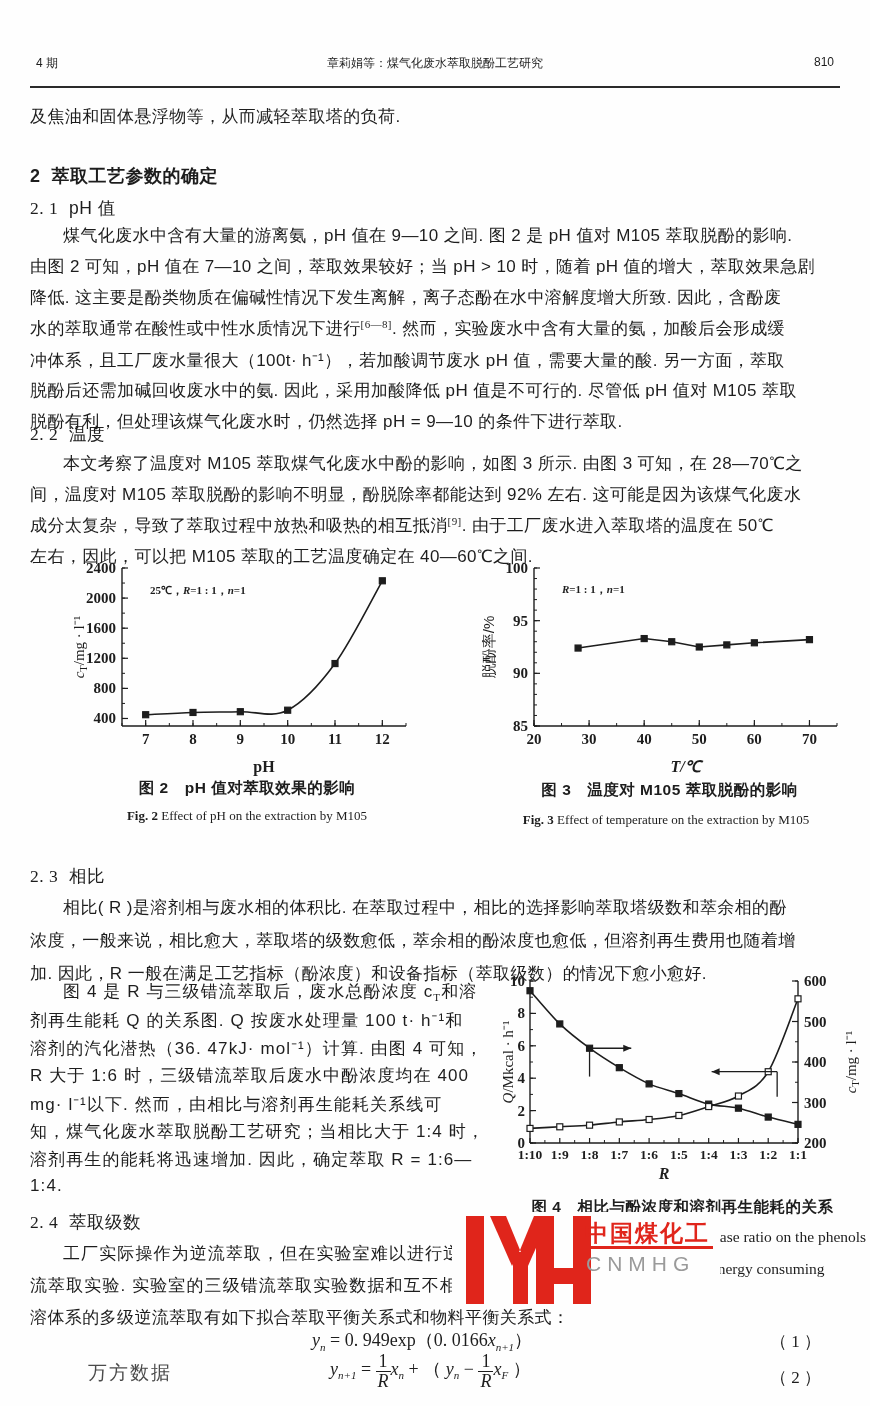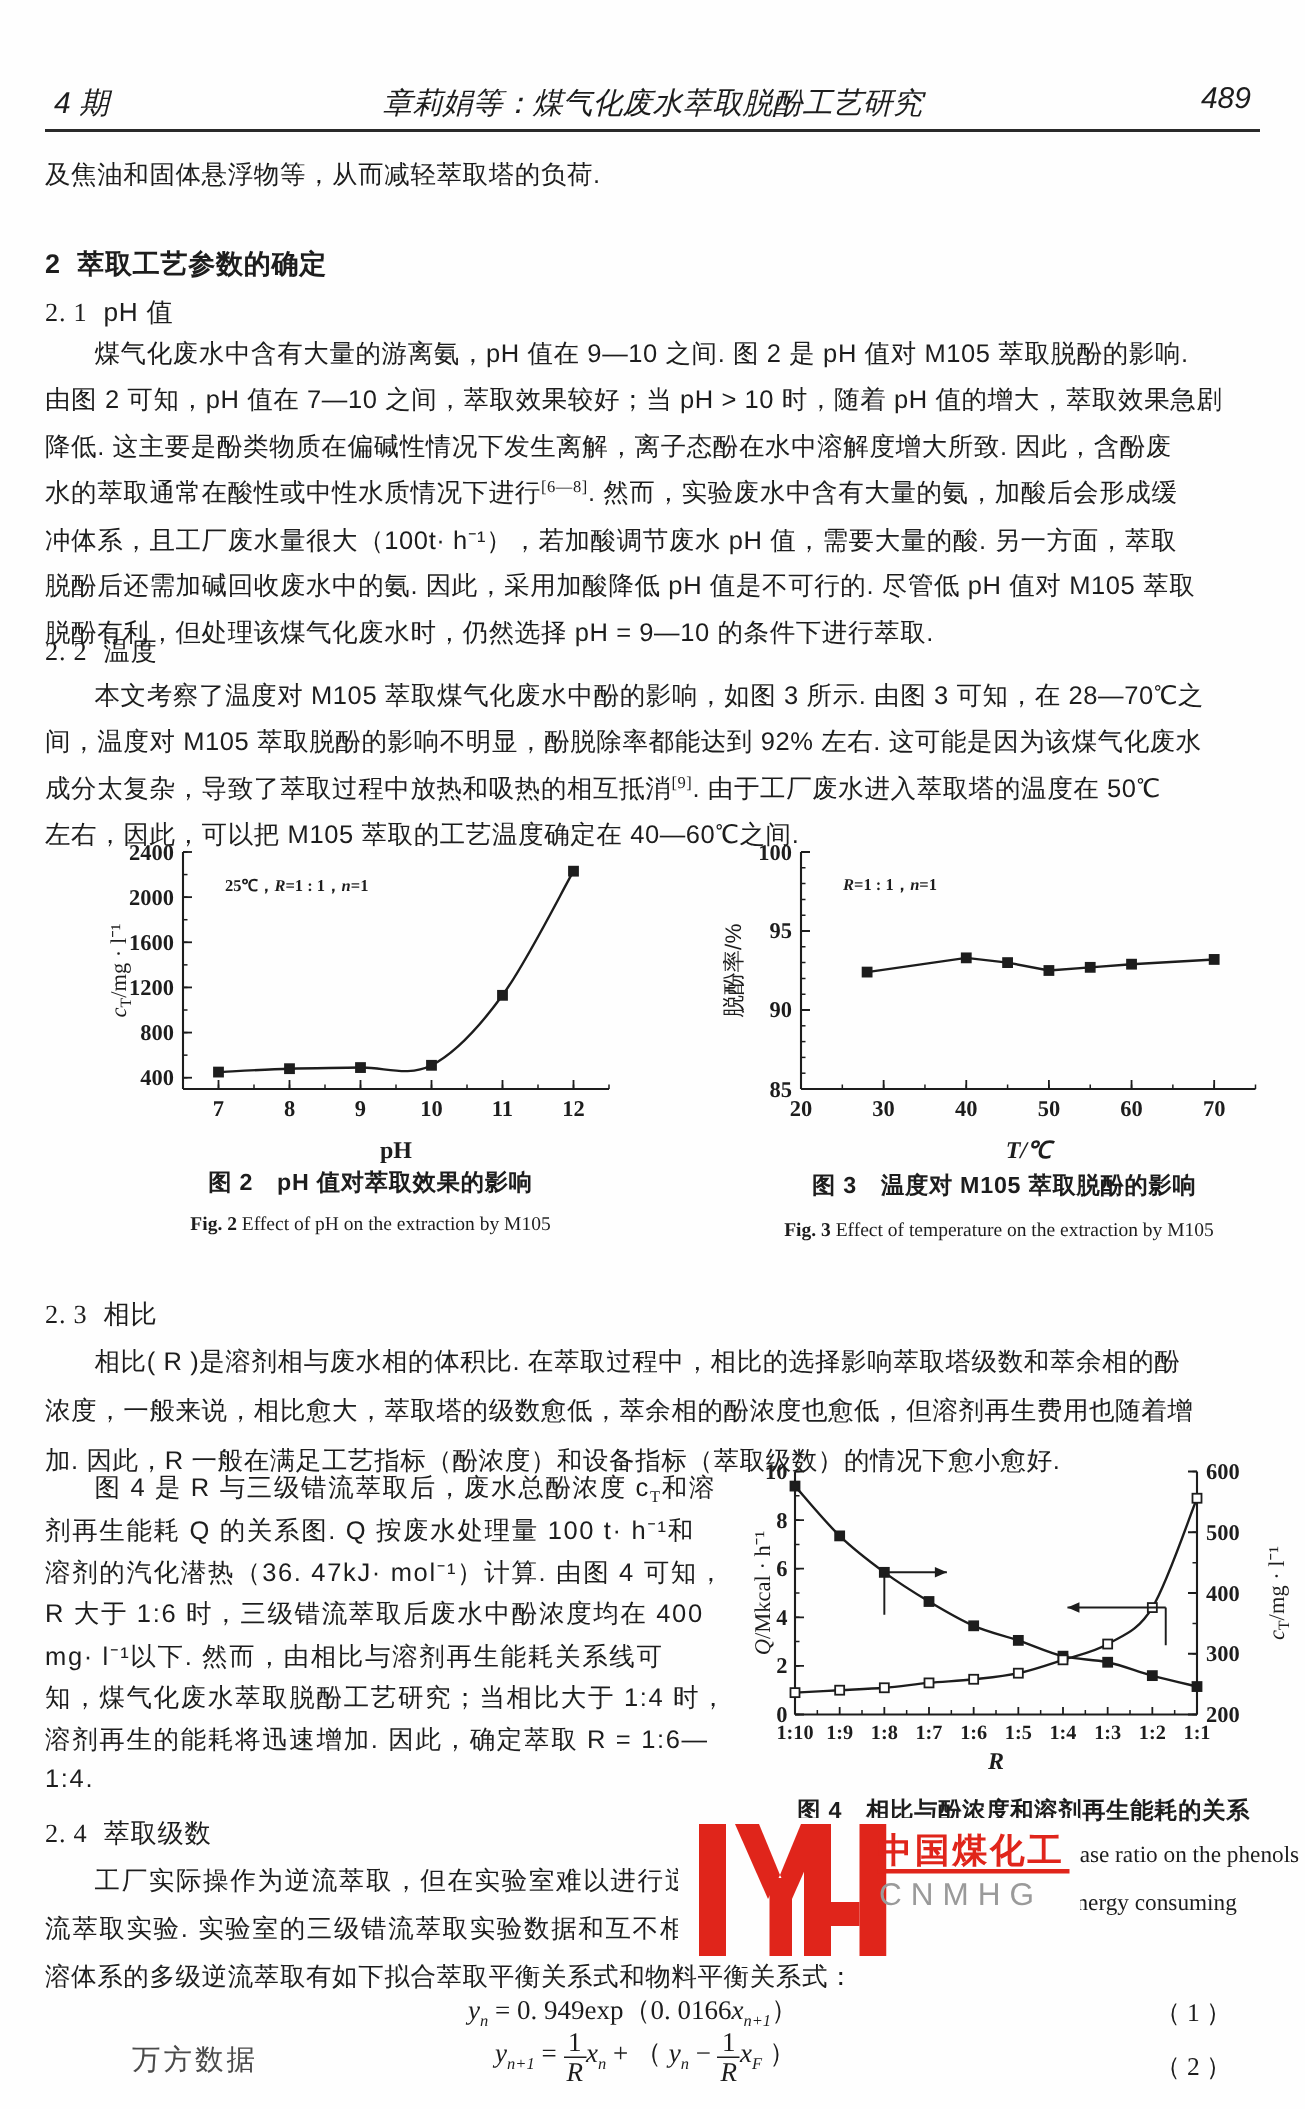--- a/index.html
+++ b/index.html
@@ -1,19 +1,19 @@
 <!DOCTYPE html>
 <html><head>
 <meta charset="utf-8">
 <style>
   html,body{margin:0;padding:0;background:#e8e8e8;}
   #page{position:relative;width:870px;height:1406px;background:#fefefe;margin:0 auto;
         font-family:"Liberation Sans",sans-serif;color:#1d1d1d;overflow:hidden;}
   .abs{position:absolute;white-space:nowrap;}
-  .hdr{font-size:20px;font-style:italic;}
+  .hdr{font-size:12px;}
   .rule{position:absolute;left:30px;right:30px;top:86px;height:2px;background:#2a2a2a;}
   .body-line{font-size:17px;letter-spacing:0.4px;}
   .col-line{font-size:17px;letter-spacing:1.1px;}
   .sec-h{font-size:18px;font-weight:700;letter-spacing:0.5px;}
   .sub-h{font-size:17.5px;letter-spacing:0.5px;}
   .sub-h .no{font-family:"Liberation Serif",serif;}
   sup.ref{font-size:11px;vertical-align:6px;font-family:"Liberation Serif",serif;text-align:right;}
   sub.vsub{font-size:11px;vertical-align:-4px;font-family:"Liberation Serif",serif;}
   .cap-zh{font-size:15.5px;font-weight:700;letter-spacing:0.5px;text-align:center;}
   .cap-en{font-size:13px;font-family:"Liberation Serif",serif;text-align:center;}
@@ -36,21 +36,21 @@
   .frag{font-size:15.5px;font-family:"Liberation Serif",serif;}
   .wf{font-size:19px;color:#4a4a4a;letter-spacing:2px;}
 </style>
 </head>
 <body>
 
 <div id="page">
 
   <div class="abs hdr" style="left:36px;top:55px;">4 期</div>
   <div class="abs hdr" style="left:0;right:0;top:55px;text-align:center;">章莉娟等：煤气化废水萃取脱酚工艺研究</div>
-  <div class="abs hdr" style="right:36px;top:55px;">489</div>
+  <div class="abs hdr" style="right:36px;top:55px;">810</div>
   <div class="rule"></div>
 
   <div class="abs body-line" style="left:30px;top:105px;">及焦油和固体悬浮物等，从而减轻萃取塔的负荷.</div>
 
   <div class="abs sec-h" style="left:30px;top:164px;">
     <span>2</span>&nbsp;&nbsp;<span>萃取工艺参数的确定</span>
   </div>
 
   <div class="abs sub-h" style="left:30px;top:196px;">
     <span class="no">2. 1</span>&nbsp;&nbsp;<span>pH 值</span>

